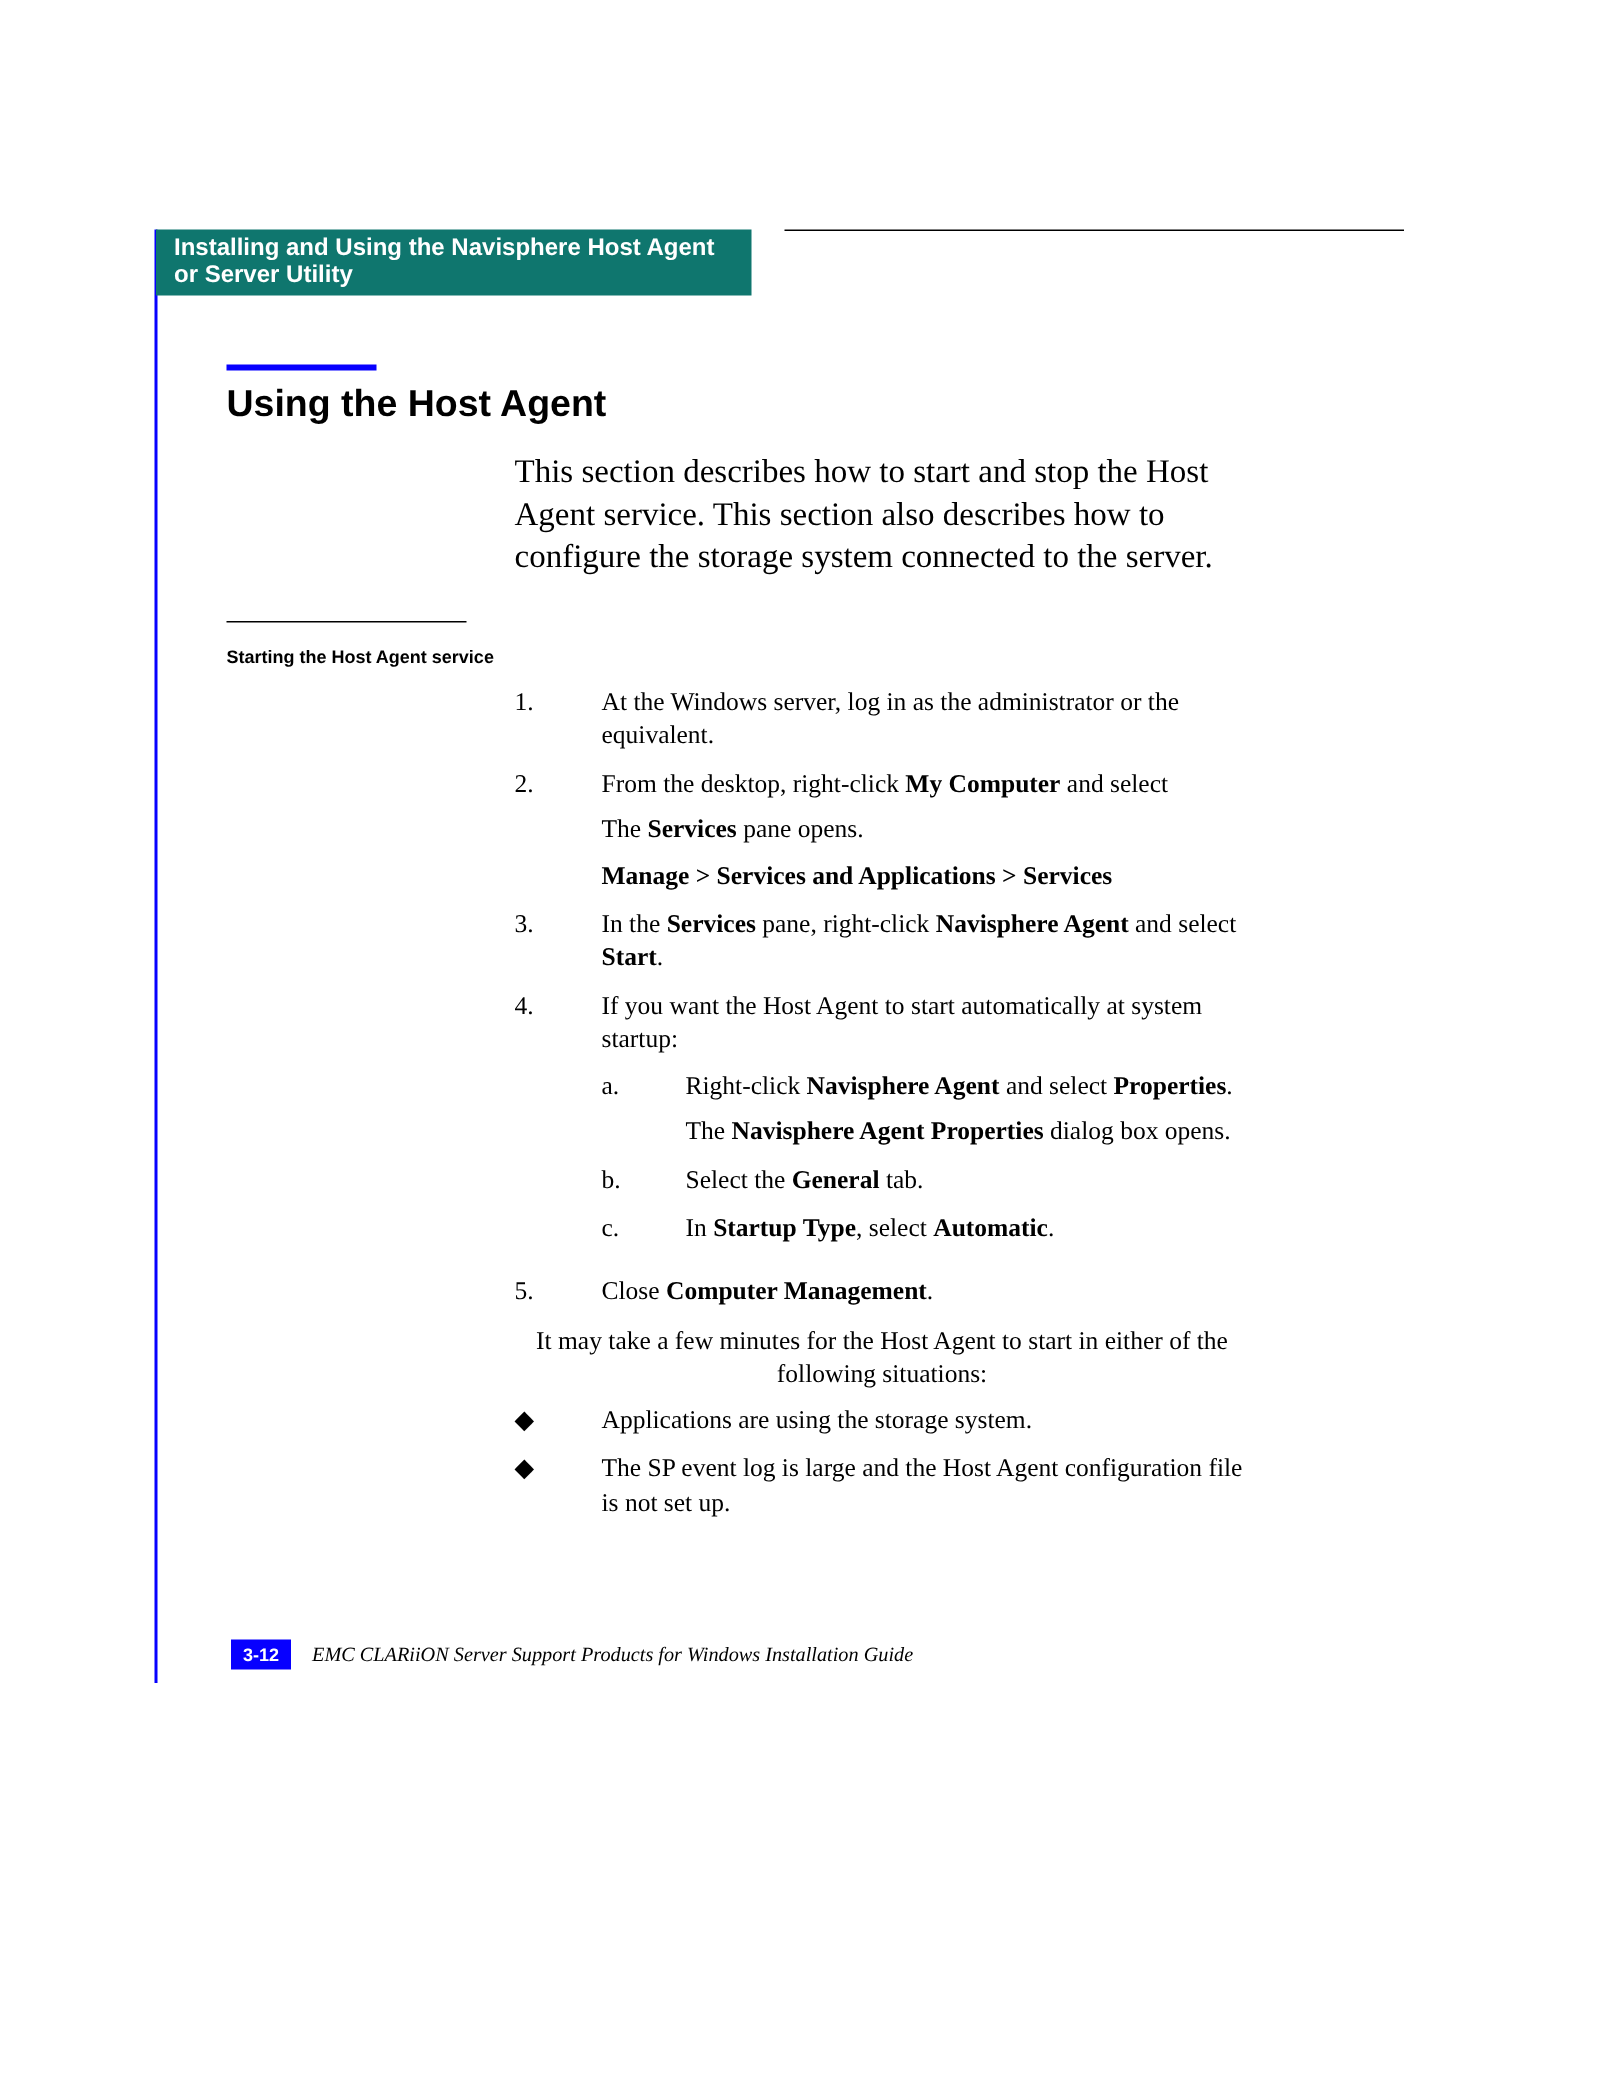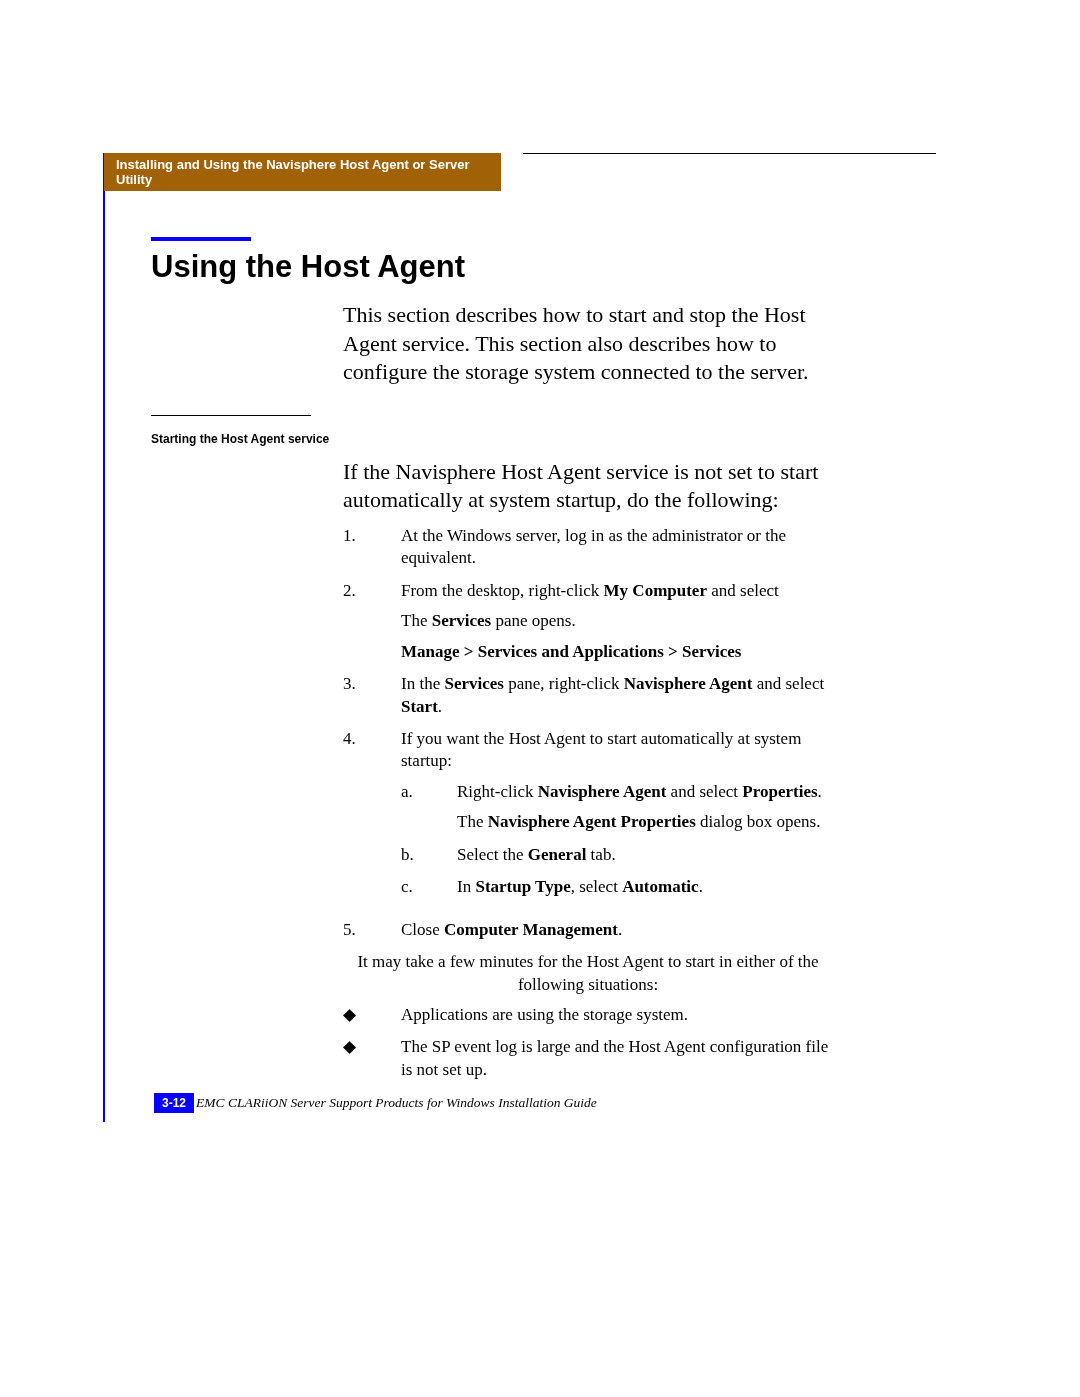--- a/index.html
+++ b/index.html
@@ -12,25 +12,25 @@
     color: #000;
     position: relative;
   }
   .page {
     position: absolute;
     left: 103px;
     top: 153px;
     width: 732px;
   }
   .blue-bar {
-    background: #a16207;
+    background: #0f766e;
     color: #fff;
     font-family: "Century Gothic", "Arial", sans-serif;
     font-weight: bold;
-    font-size: 13px;
+    font-size: 16px;
     padding: 4px 8px 4px 12px;
     display: inline-block;
     width: 397px;
     box-sizing: border-box;
     margin-left: 1px;
   }
   .top-rule {
     position: absolute;
     top: 0;
     left: 420px;
@@ -47,21 +47,21 @@
   }
   .section-title-rule {
     width: 100px;
     border-top: 4px solid #0700ff;
     margin-top: 46px;
     margin-left: 48px;
   }
   .section-title {
     font-family: "Century Gothic", "Arial", sans-serif;
     font-weight: bold;
-    font-size: 31px;
+    font-size: 25px;
     margin: 8px 0 16px 48px;
   }
   .body-text {
     margin-left: 240px;
     width: 490px;
     font-size: 22px;
     line-height: 1.3;
   }
   .subsec-rule {
     width: 160px;
@@ -122,21 +122,21 @@
     width: 26px;
     flex: 0 0 26px;
   }
   b { font-weight: bold; }
   .footer {
     position: absolute;
     left: 122px;
     top: 1093px;
     display: flex;
     align-items: center;
-    gap: 2px;
+    gap: 14px;
     padding-left: 32px;
   }
   .page-num {
     background: #0700ff;
     color: #fff;
     font-family: "Century Gothic", Arial, sans-serif;
     font-weight: bold;
     font-size: 12px;
     padding: 3px 8px;
   }
@@ -155,21 +155,20 @@
 <div class="page">
   <div class="top-rule"></div>
   <div class="blue-bar">Installing and Using the Navisphere Host Agent or Server Utility</div>
 
   <div class="section-title-rule"></div>
   <div class="section-title">Using the Host Agent</div>
   <div class="body-text">This section describes how to start and stop the Host Agent service. This section also describes how to configure the storage system connected to the server.</div>
 
   <div class="subsec-rule"></div>
   <div class="subsec-title">Starting the Host Agent service</div>
-  <div class="body-text" style="margin-top:4px;">If the Navisphere Host Agent service is not set to start automatically at system startup, do the following:</div>
 
   <div class="ol" style="margin-top:10px;">
     <div class="li">
       <div class="num">1.</div>
       <div class="txt">At the Windows server, log in as the administrator or the equivalent.</div>
     </div>
 
     <div class="li">
       <div class="num">2.</div>
       <div class="txt">

